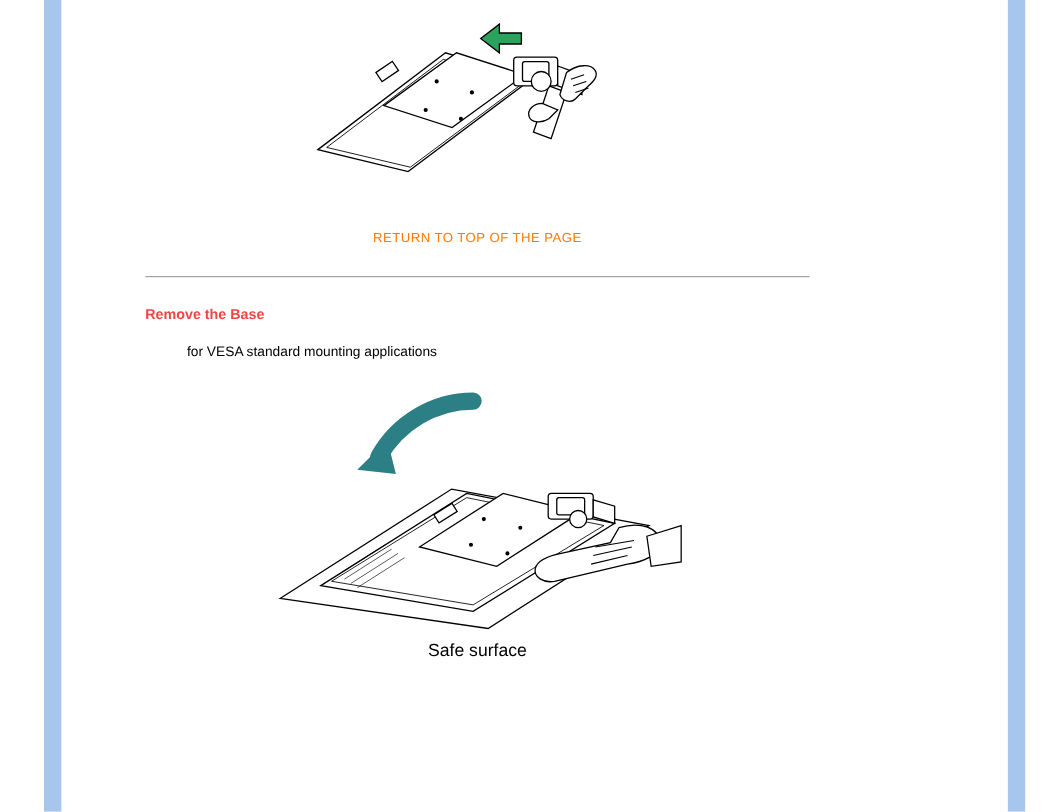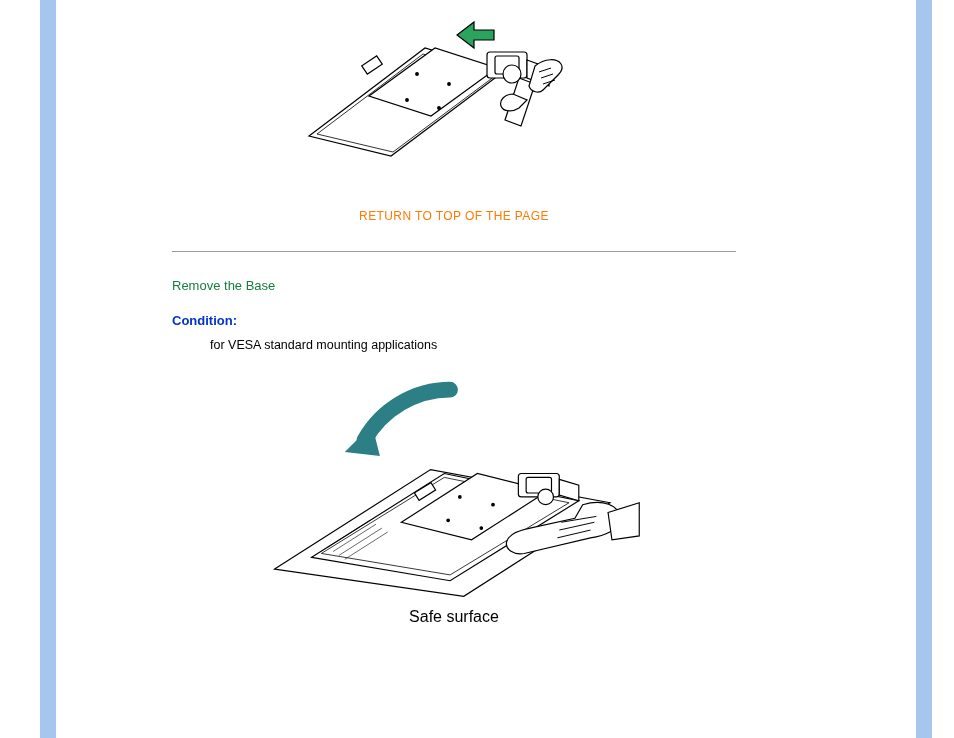--- a/index.html
+++ b/index.html
@@ -26,21 +26,21 @@
   .stripe.left  { left: 40px;  width: 16px; }
   .stripe.right { right: 22px; width: 16px; }
 
   .content {
     position: absolute;
     left: 56px;
     right: 38px;
     top: 0;
     bottom: 0;
     background: #ffffff;
-    padding: 0 180px 0 116px;
+    padding: 0 180px 0 76px;
     box-sizing: border-box;
   }
 
   .illus-top {
     width: 310px;
     margin: 0 auto 10px auto;
     padding-top: 8px;
   }
 
   .illus-bottom {
@@ -59,22 +59,22 @@
     text-decoration: none;
   }
 
   hr.sep {
     border: none;
     border-top: 1px solid #9b9b9b;
     margin: 0 0 26px 0;
   }
 
   .section-title {
-    color: #15803d;
-    font-weight: normal;
+    color: #ef4444;
+    font-weight: bold;
     font-size: 13px;
     margin: 0 0 20px 0;
   }
   .subheading {
     color: #0033cc;
     font-weight: bold;
     font-size: 13px;
     margin: 0 0 10px 0;
   }
   .indent {
@@ -148,21 +148,20 @@
     </div>
 
     <div class="return-link">
       <a href="#top">RETURN TO TOP OF THE PAGE</a>
     </div>
 
     <hr class="sep">
 
     <div class="section-title">Remove the Base</div>
 
-    <div class="subheading">Condition:</div>
 
     <div class="indent">for VESA standard mounting applications</div>
 
 
     <div class="illus-bottom">
       <svg viewBox="0 0 380 240" width="380" height="234">
 
         <g>
           <path d="M186 14 C150 14 116 34 98 66" fill="none" stroke="#2b7f85" stroke-width="16" stroke-linecap="round"></path>
           <path d="M106 50 L78 78 L114 82 Z" fill="#2b7f85"></path>

